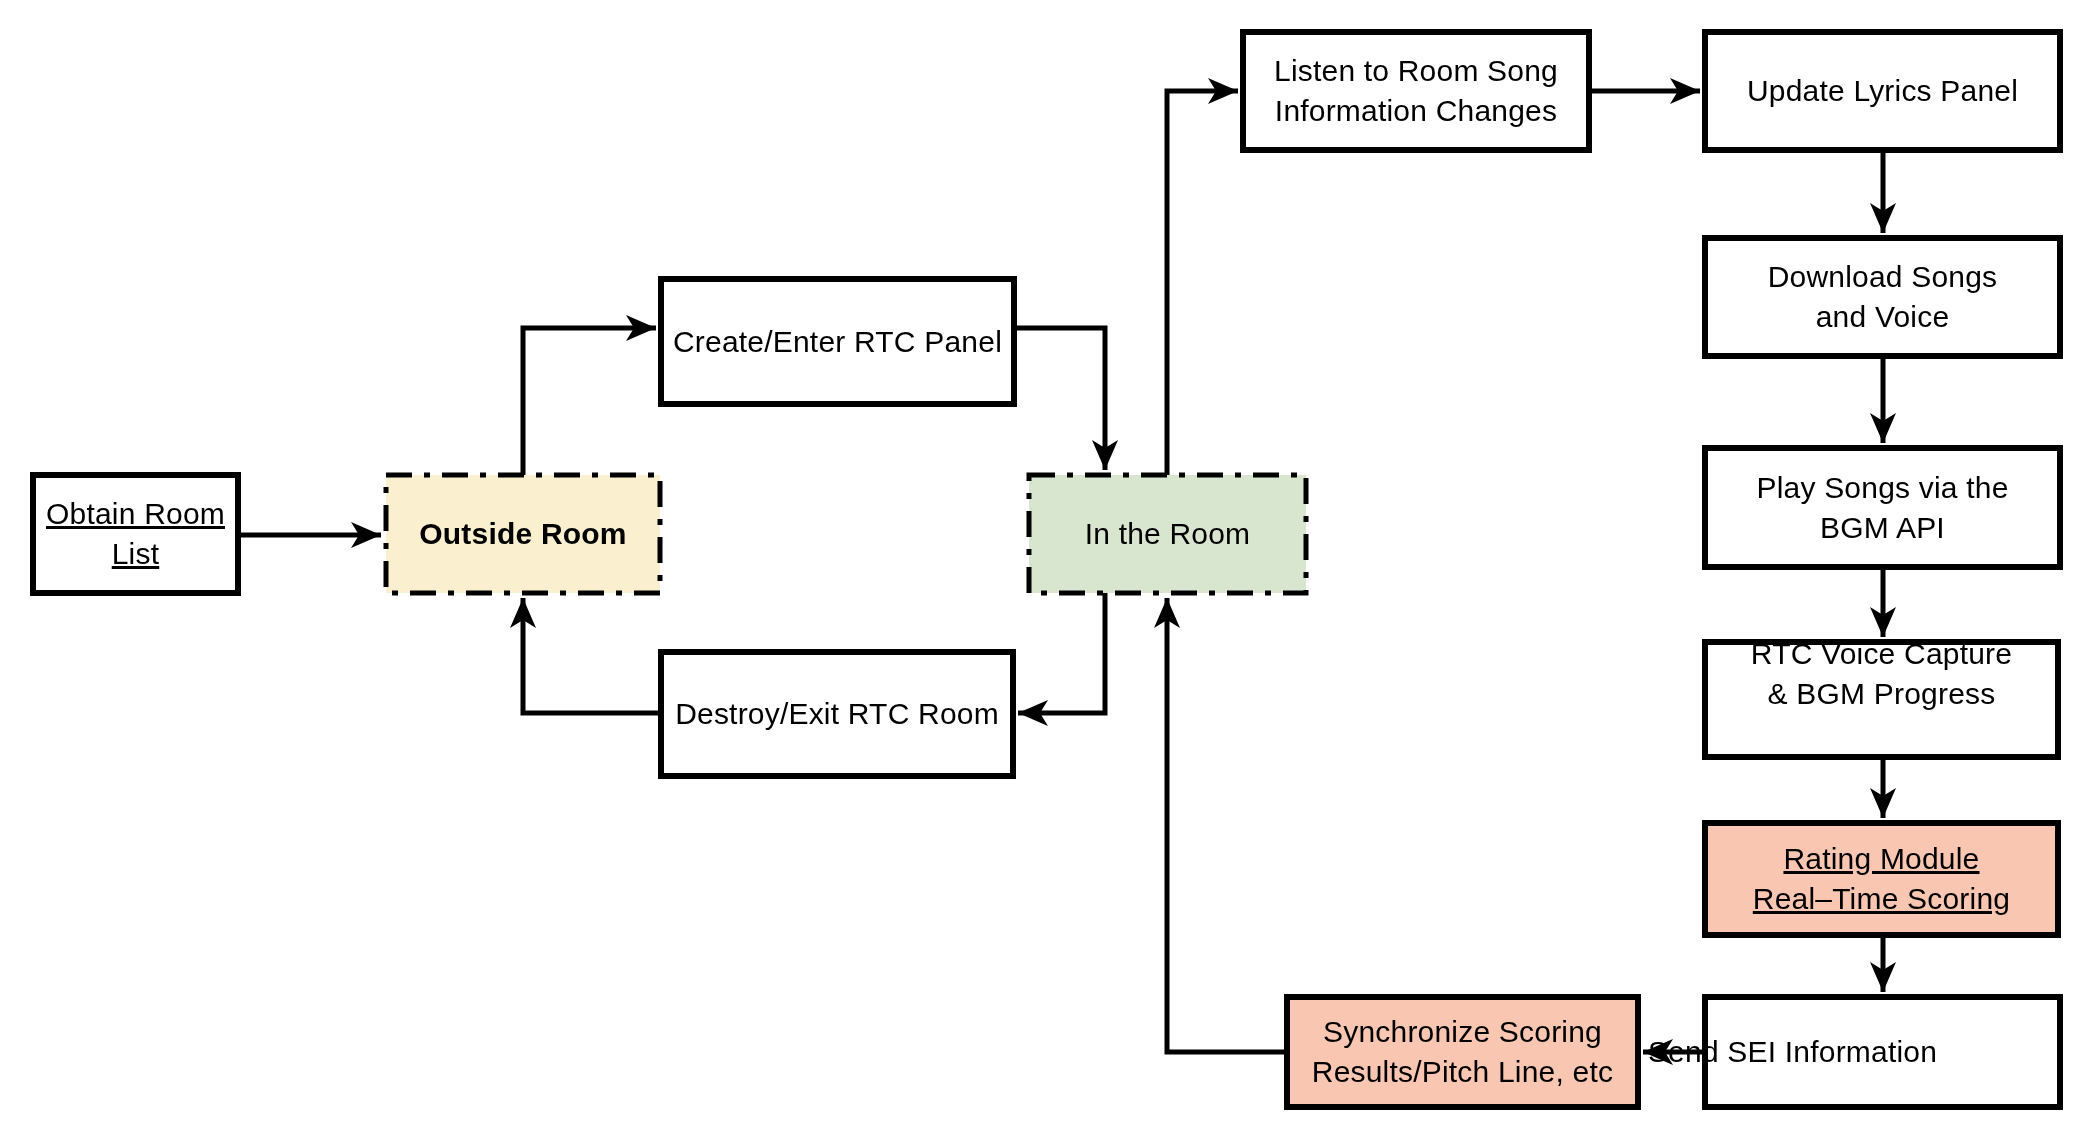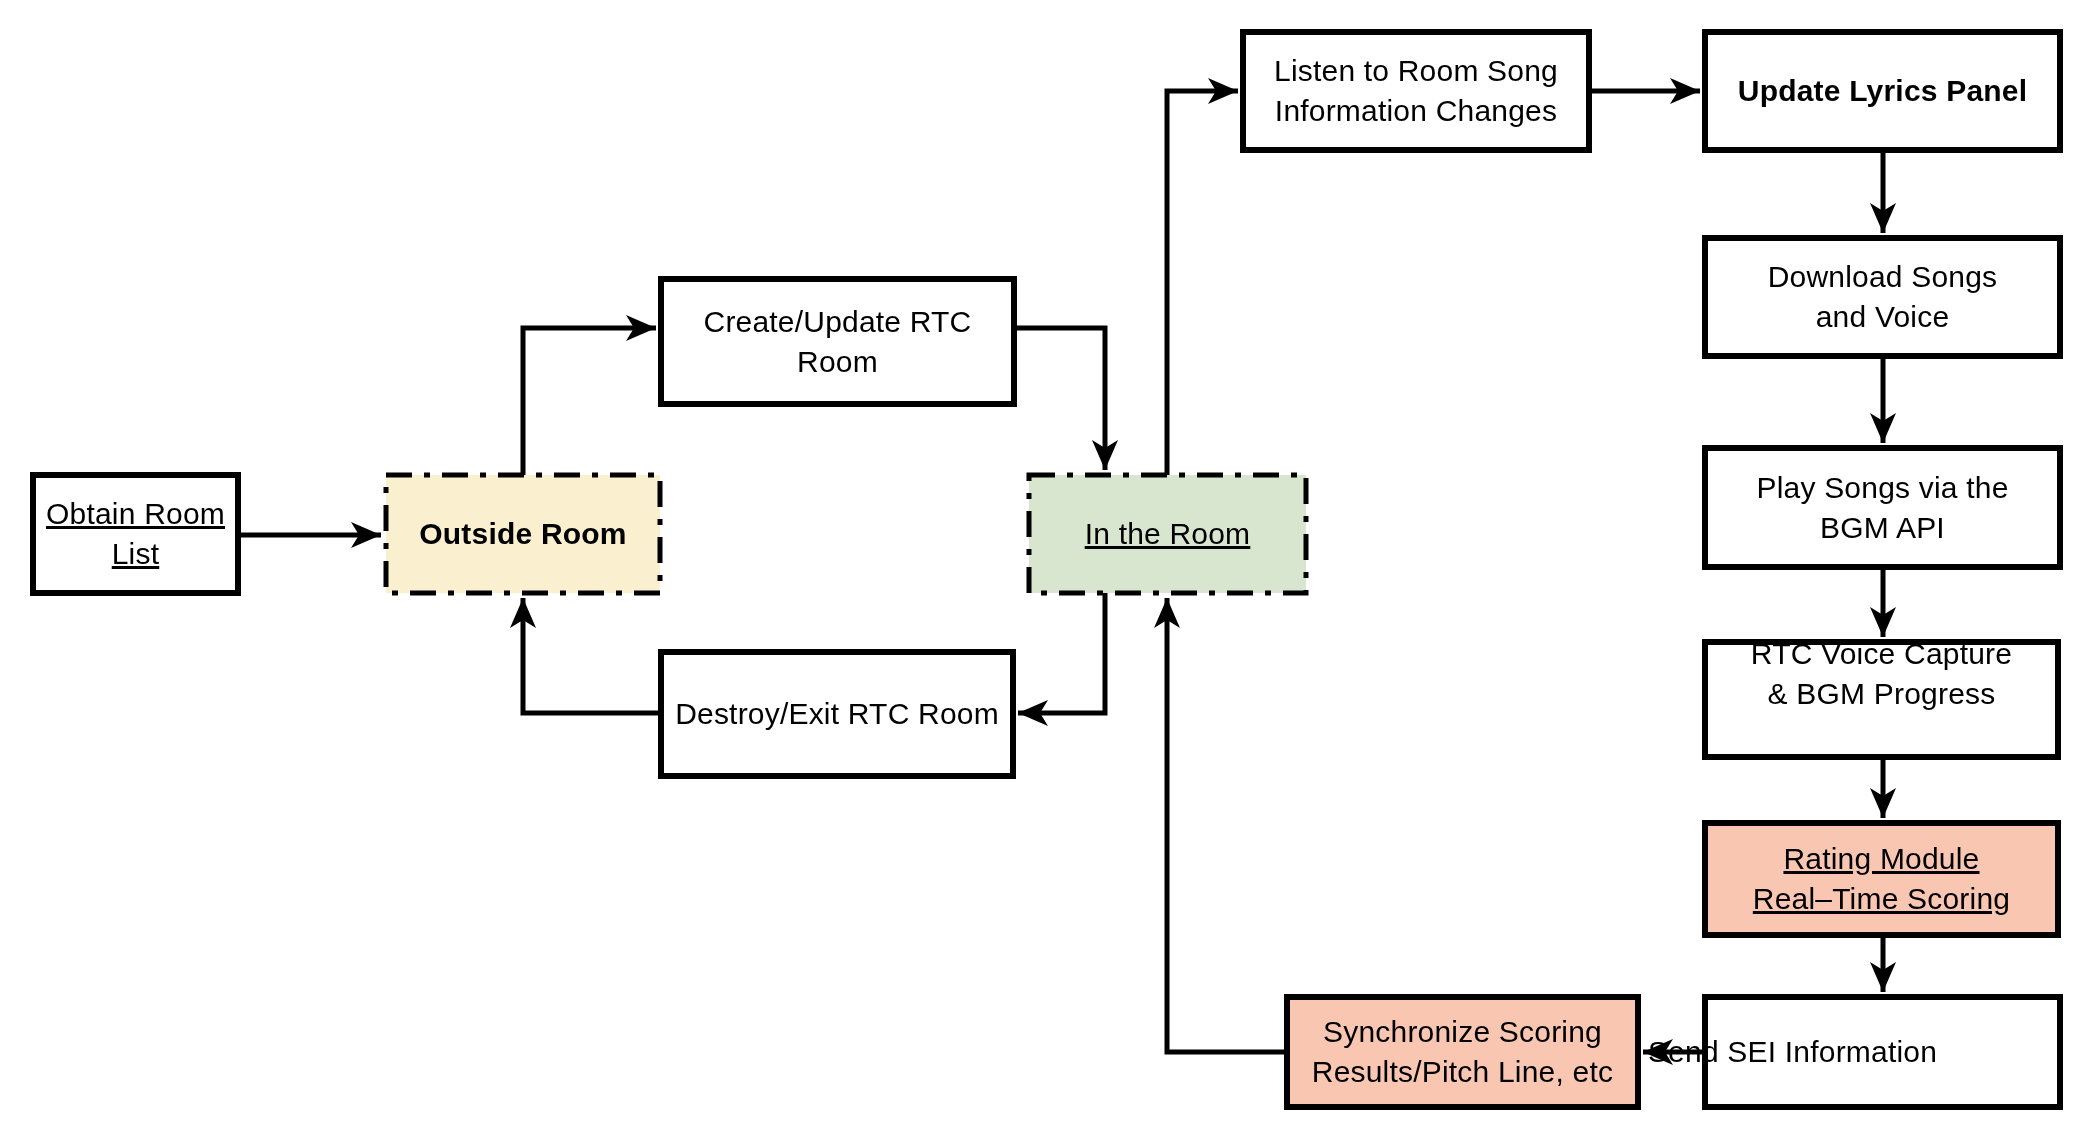--- a/index.html
+++ b/index.html
@@ -28,24 +28,24 @@
     font-size: 30px;
     line-height: 40px;
     color: #000000;
     letter-spacing: 0.2px;
     pointer-events: none;
   }
   
   .g-obtain   { left: 33px;   top: 475px; width: 205px; height: 118px; text-decoration: underline; }
   .g-outside  { left: 386px;  top: 475px; width: 274px; height: 118px; font-weight: bold; }
   .g-create   { left: 661px;  top: 279px; width: 353px; height: 125px; }
-  .g-inroom   { left: 1029px; top: 475px; width: 277px; height: 118px; text-decoration: underline; }
+  .g-inroom   { left: 1029px; top: 475px; width: 277px; height: 118px; }
   .g-destroy  { left: 661px;  top: 652px; width: 352px; height: 124px; }
   .g-listen   { left: 1243px; top: 32px;  width: 346px; height: 118px; }
-  .g-update   { left: 1705px; top: 32px;  width: 355px; height: 118px; font-weight: bold; }
+  .g-update   { left: 1705px; top: 32px;  width: 355px; height: 118px; }
   .g-download { left: 1705px; top: 238px; width: 355px; height: 118px; }
   .g-play     { left: 1705px; top: 448px; width: 355px; height: 119px; }
   .g-rtc      { left: 1705px; top: 616px; width: 353px; height: 115px; }
   .g-rating   { left: 1705px; top: 823px; width: 353px; height: 112px; text-decoration: underline; }
   .g-send     { left: 1615px; top: 997px; width: 355px; height: 110px; }
   .g-sync     { left: 1287px; top: 997px; width: 351px; height: 110px; }
 </style>
 </head>
 <body>
 
@@ -88,21 +88,21 @@
       <rect x="1705" y="642" width="353" height="115" stroke-width="6" fill="#FFFFFF"></rect>
       <rect x="1705" y="823" width="353" height="112" stroke-width="6" fill="#F9C6B1"></rect>
       <rect x="1705" y="997" width="355" height="110" stroke-width="6" fill="#FFFFFF"></rect>
       <rect x="1287" y="997" width="351" height="110" stroke-width="6" fill="#F9C6B1"></rect>
     </g>
   </svg>
 
   <div class="label g-obtain">Obtain Room
 List</div>
   <div class="label g-outside">Outside Room</div>
-  <div class="label g-create">Create/Update RTC Room</div>
+  <div class="label g-create">Create/Enter RTC Panel</div>
   <div class="label g-inroom">In the Room</div>
   <div class="label g-destroy">Destroy/Exit RTC Room</div>
   <div class="label g-listen">Listen to Room Song
 Information Changes</div>
   <div class="label g-update">Update Lyrics Panel</div>
   <div class="label g-download">Download Songs
 and Voice</div>
   <div class="label g-play">Play Songs via the
 BGM API</div>
   <div class="label g-rtc">RTC Voice Capture

